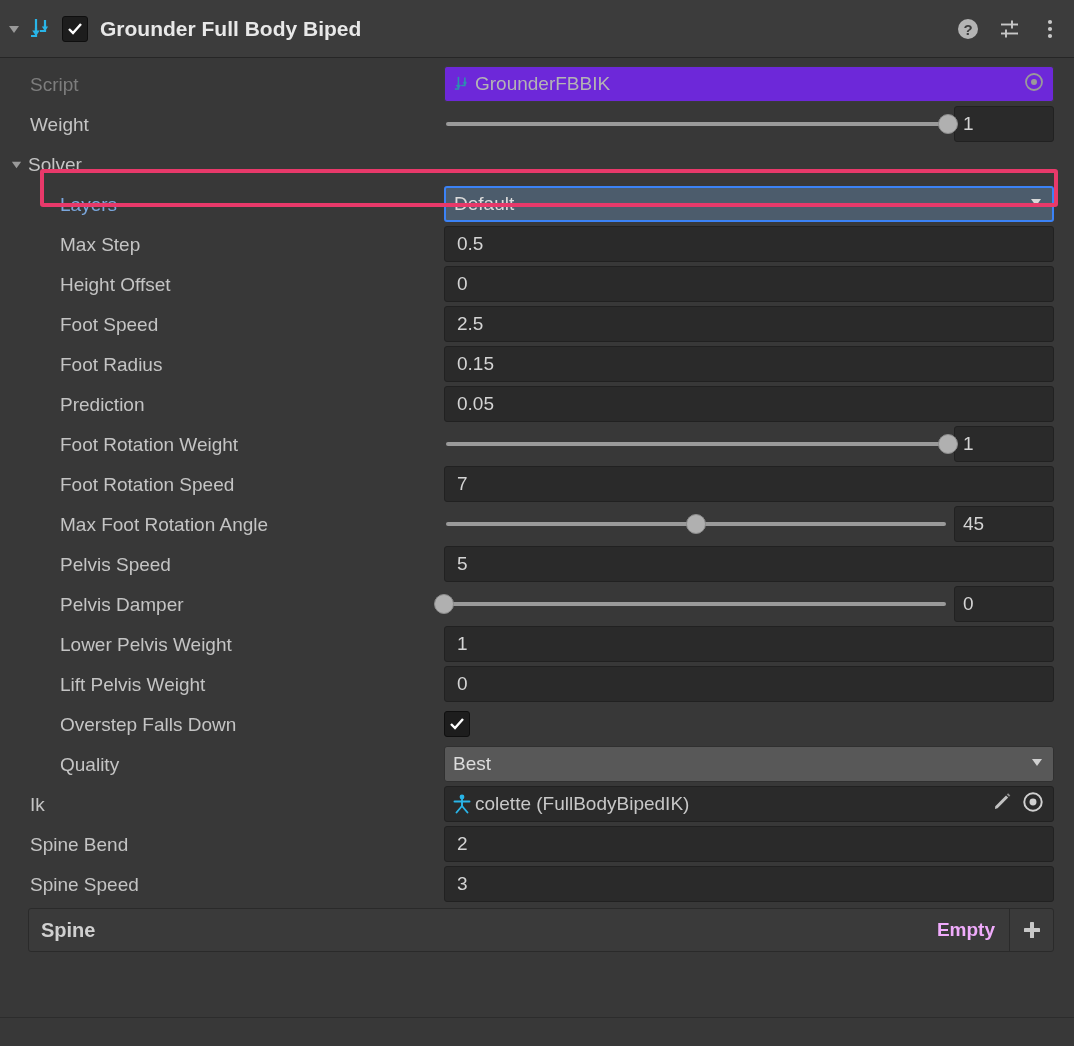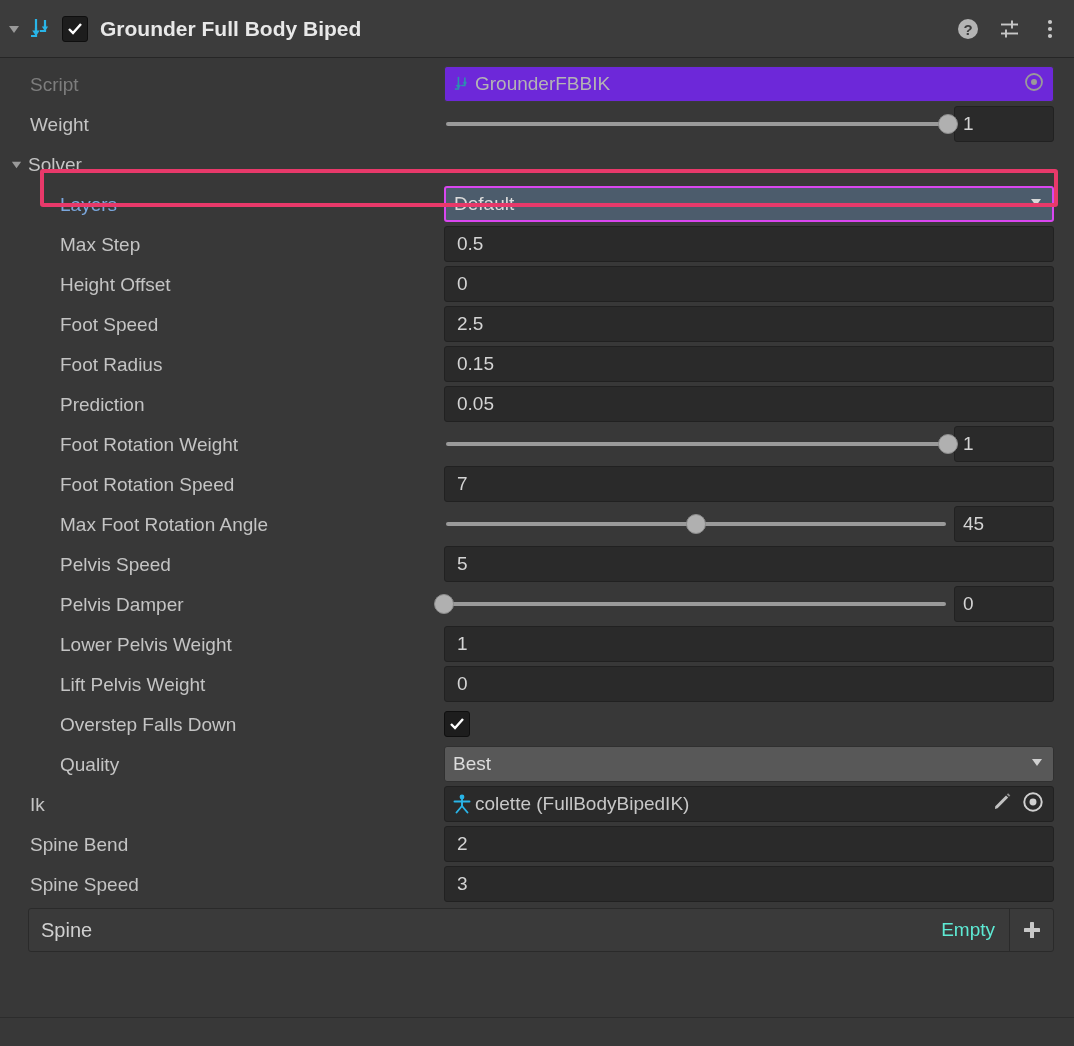--- a/index.html
+++ b/index.html
@@ -128,21 +128,21 @@
     border: 1px solid #303030;
     border-radius: 3px;
     display: flex; align-items: center;
     padding: 0 8px;
     font-size: 19px;
     color: #dcdcdc;
     position: relative;
   }
   .popup.focused {
     background: #4c5c6c;
-    border: 2px solid #d946ef;
+    border: 2px solid #3b82f6;
   }
   .popup .caret { margin-left: auto; }
 
   
   .slider-wrap {
     position: absolute;
     left: 444px;
     right: 20px;
     top: 2px; bottom: 2px;
     display: flex;
@@ -205,23 +205,24 @@
   
   .list-row {
     position: relative;
     margin: 4px 20px 0 28px;
     height: 44px;
     background: #3a3a3a;
     border: 1px solid #2a2a2a;
     border-radius: 3px;
     display: flex;
     align-items: center;
+    font-weight: bold;
   }
   .list-title { padding-left: 12px; font-size: 20px; color: #d0d0d0; }
-  .list-empty { margin-left: auto; padding-right: 14px; font-size: 19px; color: #5eead4; }
+  .list-empty { margin-left: auto; padding-right: 14px; font-size: 19px; color: #f0abfc; }
   .list-add {
     width: 44px; height: 100%;
     border-left: 1px solid #2a2a2a;
     display: flex; align-items: center; justify-content: center;
     flex: 0 0 auto;
   }
   .bottom-sep {
     position: absolute;
     left: 0; right: 0;
     bottom: 28px;

